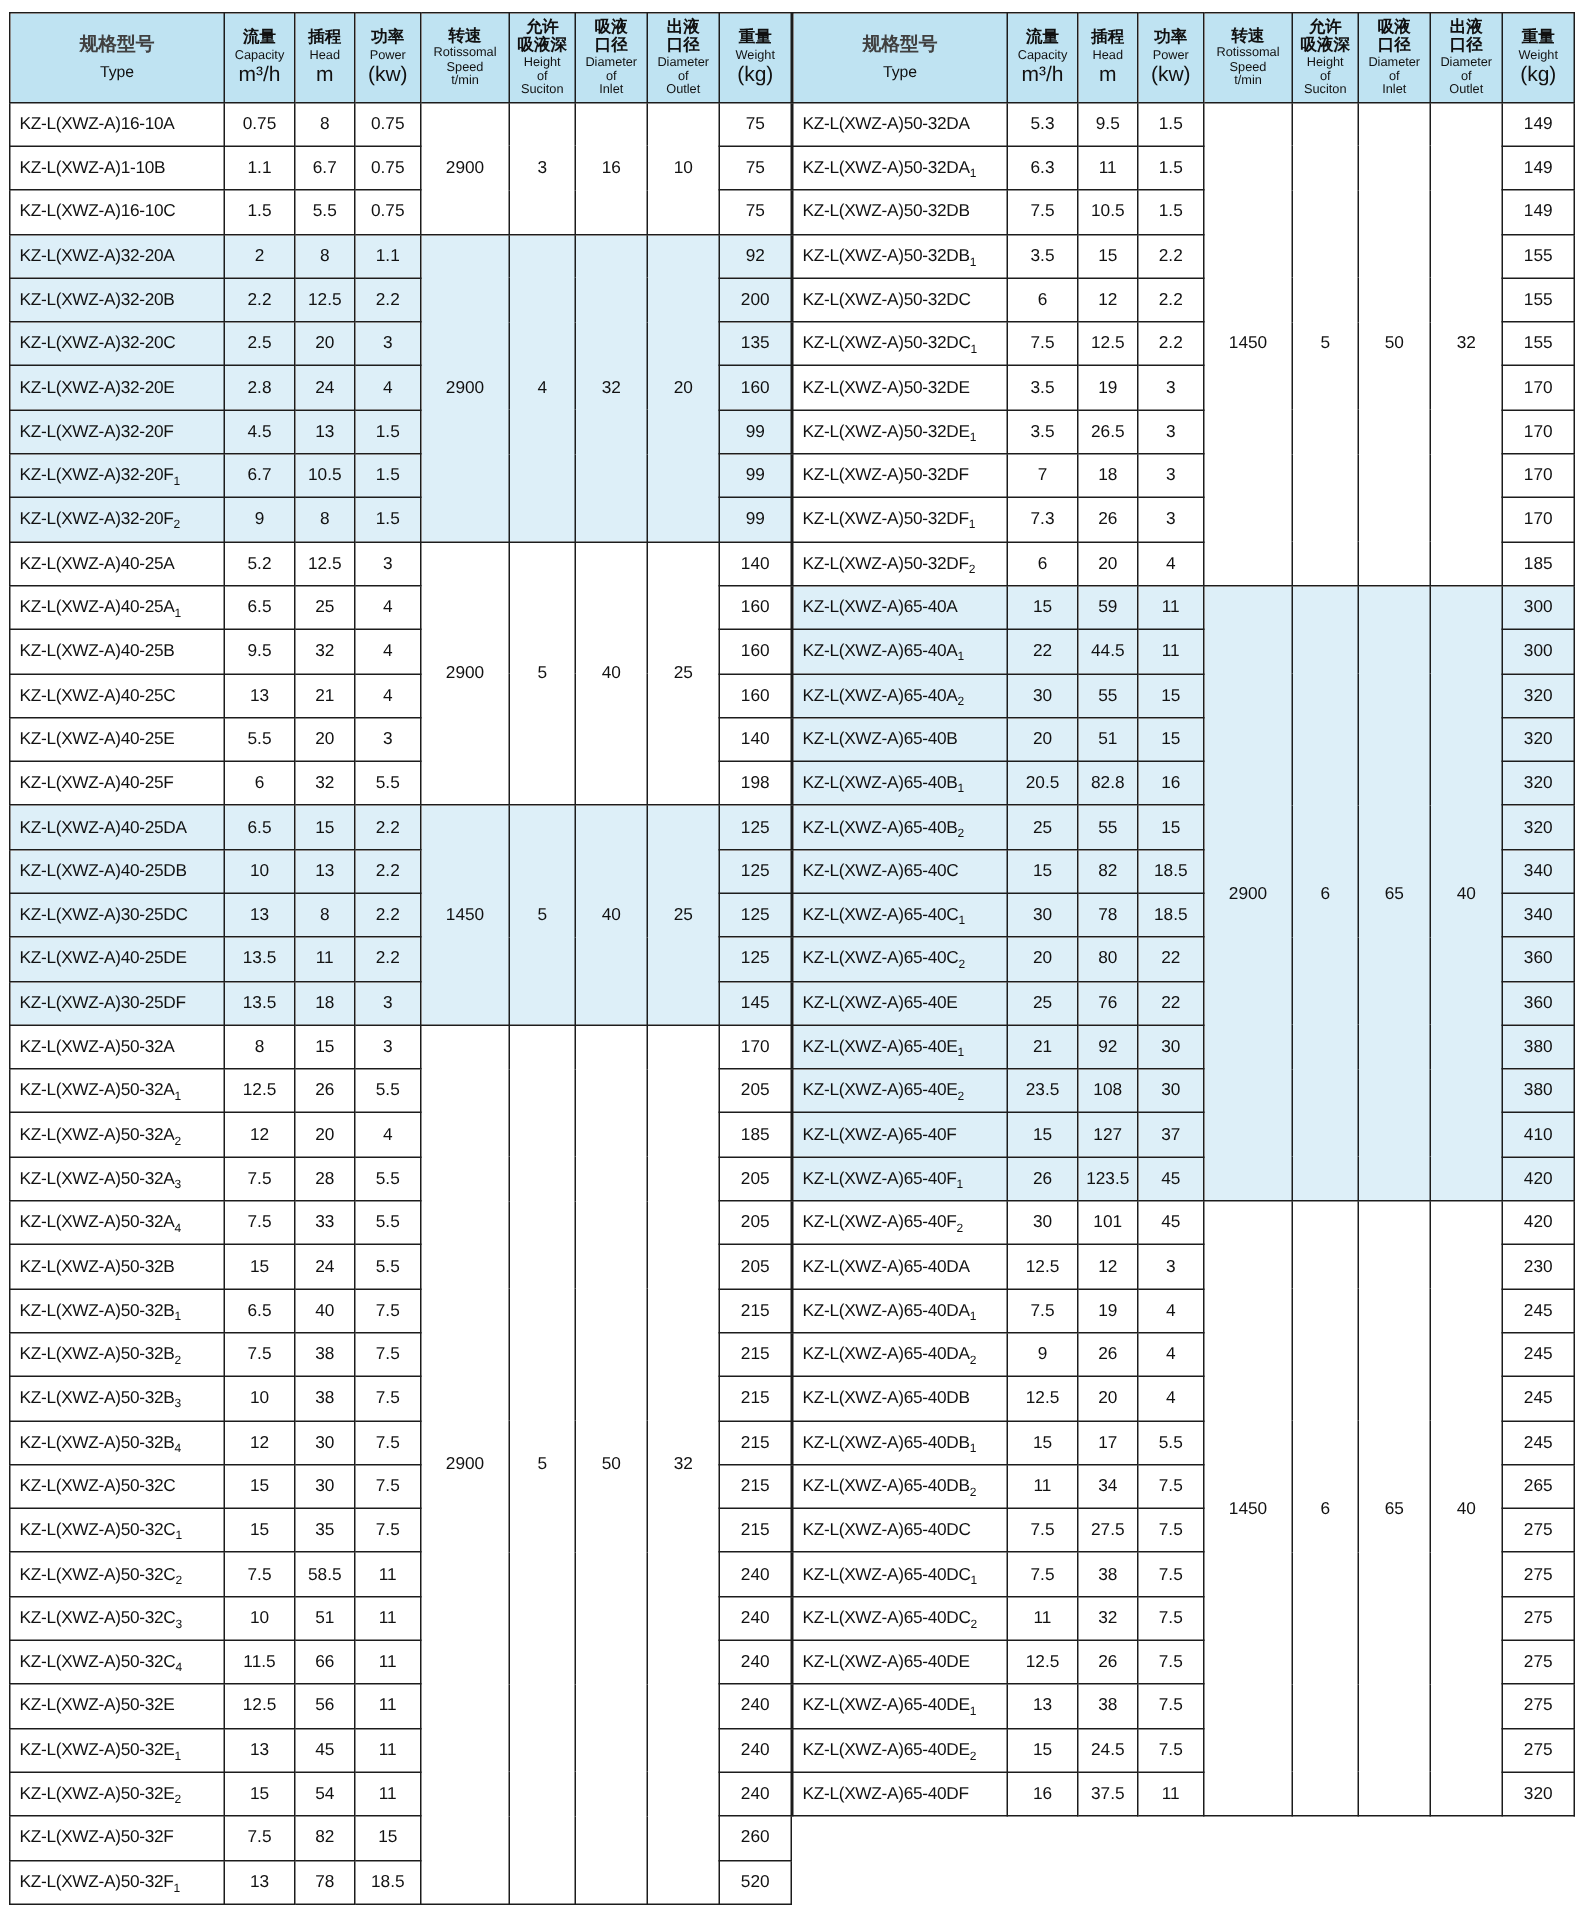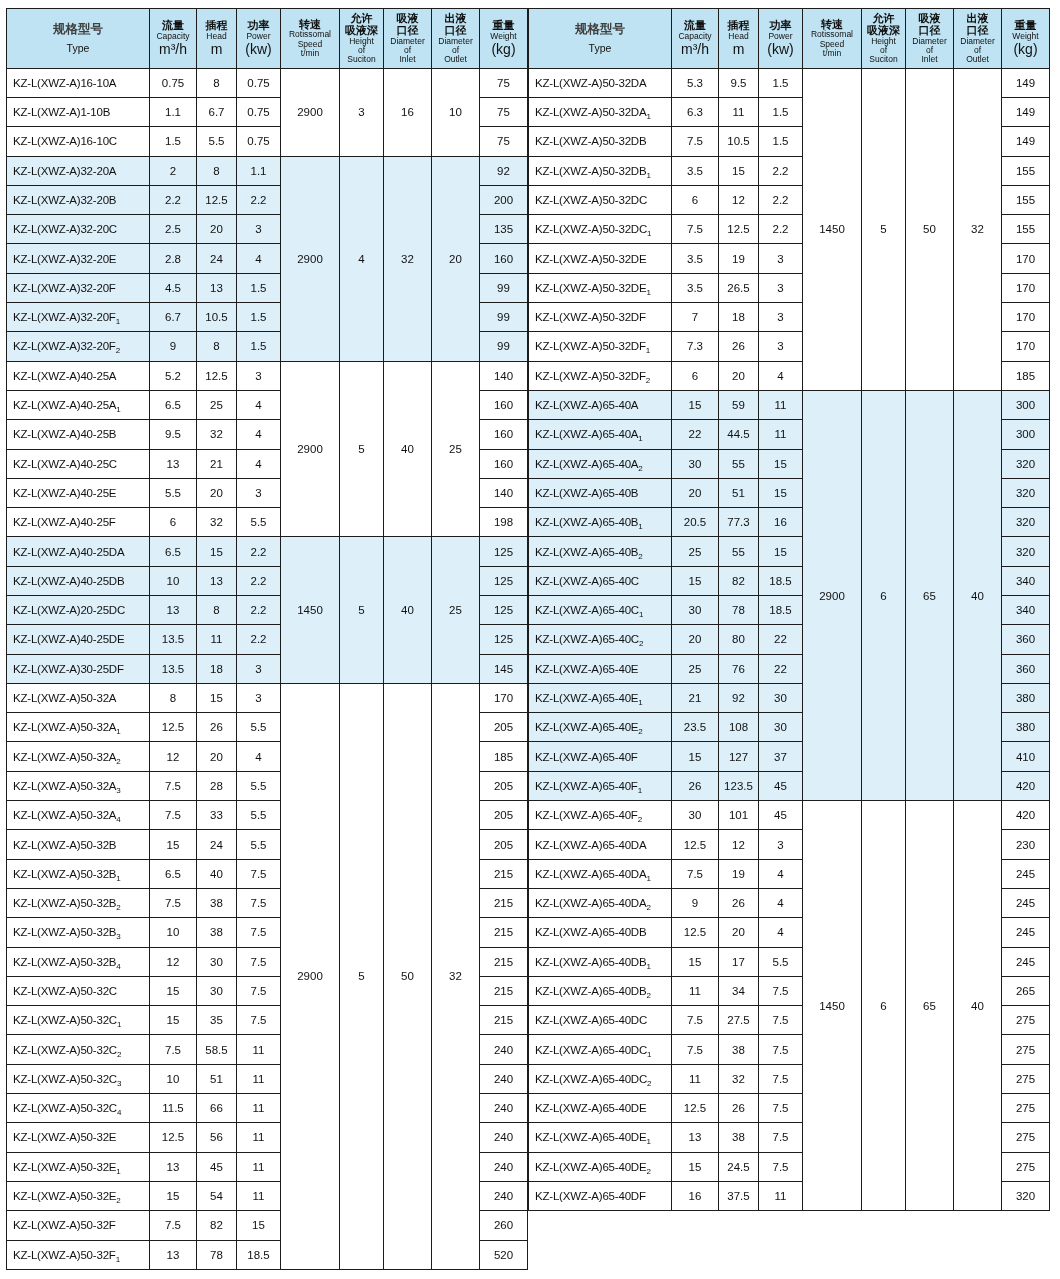--- a/index.html
+++ b/index.html
@@ -312,21 +312,21 @@
             <td>125</td>
           </tr>
           <tr class="hl">
             <td class="type-cell">KZ-L(XWZ-A)40-25DB</td>
             <td>10</td>
             <td>13</td>
             <td>2.2</td>
             <td>125</td>
           </tr>
           <tr class="hl">
-            <td class="type-cell">KZ-L(XWZ-A)20-25DC</td>
+            <td class="type-cell">KZ-L(XWZ-A)30-25DC</td>
             <td>13</td>
             <td>8</td>
             <td>2.2</td>
             <td>125</td>
           </tr>
           <tr class="hl">
             <td class="type-cell">KZ-L(XWZ-A)40-25DE</td>
             <td>13.5</td>
             <td>11</td>
             <td>2.2</td>
@@ -663,21 +663,21 @@
           <tr class="hl">
             <td class="type-cell">KZ-L(XWZ-A)65-40B</td>
             <td>20</td>
             <td>51</td>
             <td>15</td>
             <td>320</td>
           </tr>
           <tr class="hl">
             <td class="type-cell">KZ-L(XWZ-A)65-40B<sub>1</sub></td>
             <td>20.5</td>
-            <td>77.3</td>
+            <td>82.8</td>
             <td>16</td>
             <td>320</td>
           </tr>
           <tr class="hl">
             <td class="type-cell">KZ-L(XWZ-A)65-40B<sub>2</sub></td>
             <td>25</td>
             <td>55</td>
             <td>15</td>
             <td>320</td>
           </tr>

